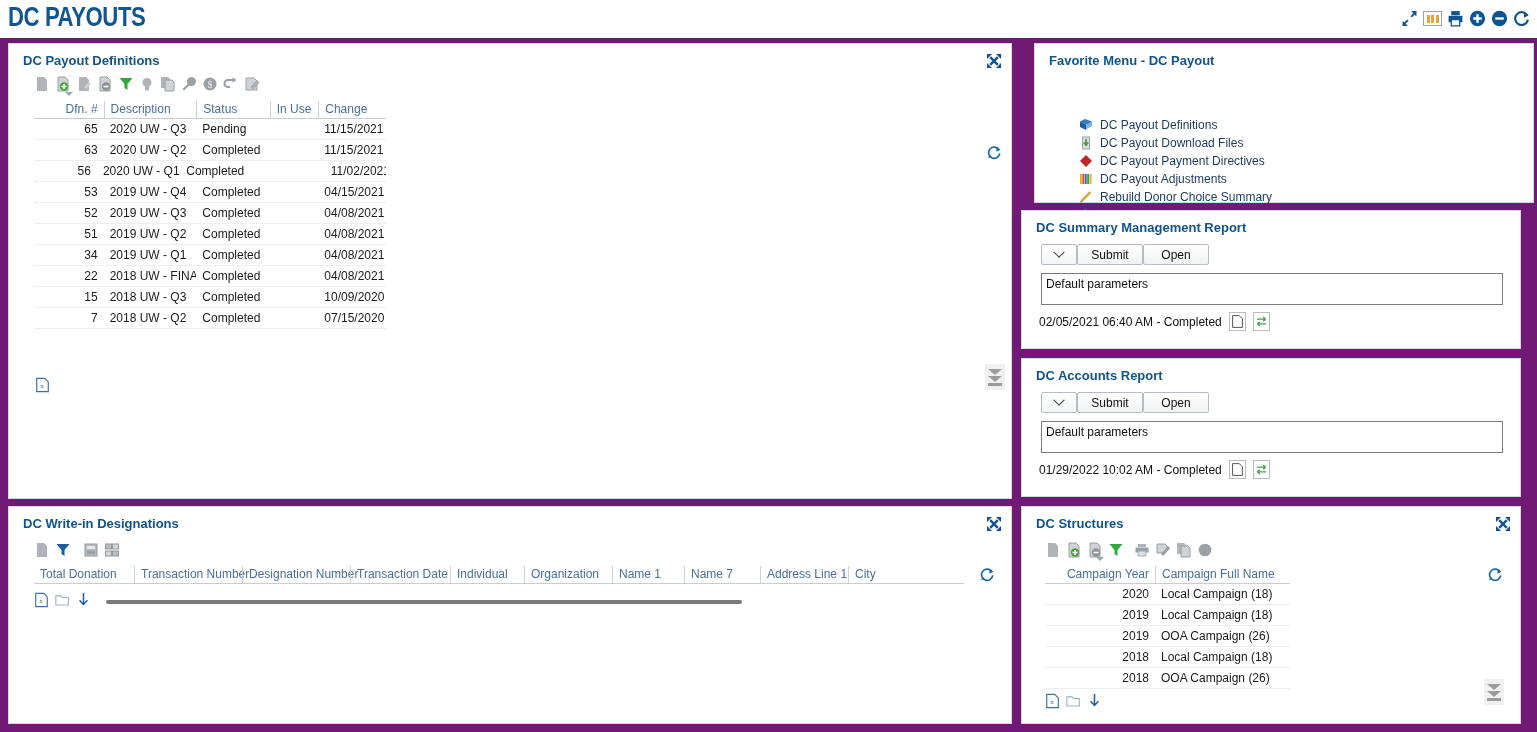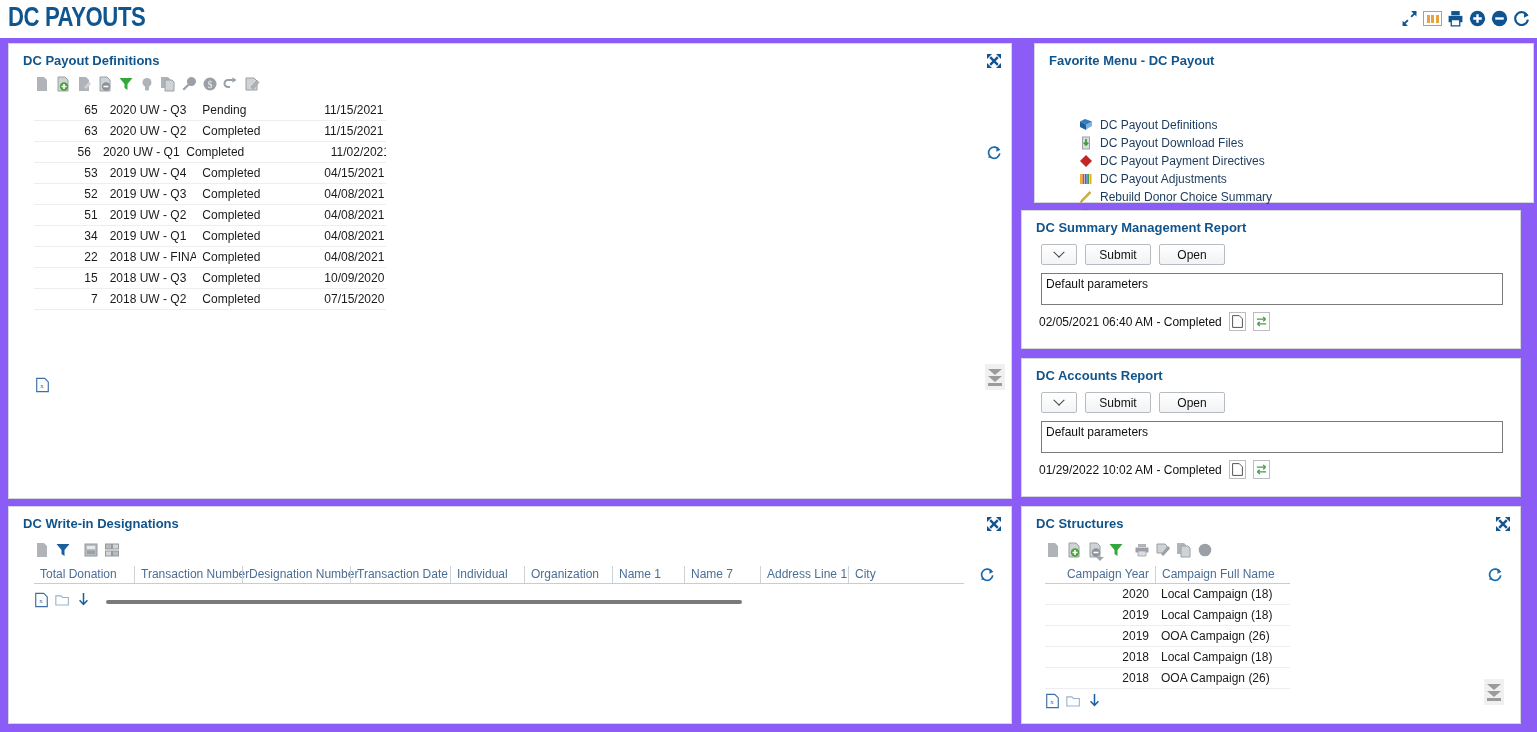--- a/index.html
+++ b/index.html
@@ -3,21 +3,21 @@
 <meta charset="utf-8">
 <style>
   * { box-sizing: border-box; }
   html, body {
     margin: 0; padding: 0;
     width: 1537px; height: 732px;
     background: #ffffff;
     font-family: "Liberation Sans", sans-serif;
     overflow: hidden;
   }
-  .page { position: relative; width: 1537px; height: 732px; background:#8b5cf6; }
+  .page { position: relative; width: 1537px; height: 732px; background:#701a75; }
 
   
   .app-header {
     position: absolute; top:0; left:0; width:1537px; height:38px;
     background:#ffffff;
   }
   .app-title {
     position:absolute; left:8px; top:2px;
     font-family:"Liberation Sans", sans-serif;
     font-weight:bold; font-size:27px; letter-spacing:-0.5px;
@@ -101,21 +101,21 @@
   
   .fav-list { position:absolute; left:44px; top:72px; }
   .fav-item {
     display:flex; align-items:center; gap:7px; height:18px;
     font-size:12px; color:#173a5e; cursor:pointer;
   }
   .fav-ico { width:14px; height:14px; display:block; flex:0 0 14px; }
   .fav-label { color:#1b3a5c; }
 
   
-  .rpt-row { position:absolute; display:flex; align-items:center; gap:8px; }
+  .rpt-row { position:absolute; display:flex; align-items:center; }
   .btn-drop {
     width:36px; height:21px; border:1px solid #b6bcc2; border-radius:2px;
     background:linear-gradient(#ffffff,#f3f4f5);
     display:flex; align-items:center; justify-content:center; cursor:pointer;
   }
   .chev {
     width:8px; height:8px; border-right:1.6px solid #444; border-bottom:1.6px solid #444;
     transform: rotate(45deg) translate(-2px,-2px);
   }
   .btn {
@@ -240,20 +240,38 @@
         <path d="M11 4H5a3.5 3.5 0 0 0 0 7h2" fill="none" stroke="#9aa0a6" stroke-width="2"></path>
         <path d="M9.5 1.2 L13.5 4 L9.5 6.8 Z" fill="#9aa0a6"></path>
       </svg>
       <svg class="tb-ico" viewBox="0 0 16 16">
         <path d="M2 2h8l3 3v9H2z" fill="#cfd3d6" stroke="#9aa0a6"></path>
         <path d="M7 11 L13 4.5 L15 6.5 L9 13 Z" fill="#b0b4b8" stroke="#8d9298" stroke-width="0.6"></path>
       </svg>
     </div>
 
     <div class="grid" style="left:25px; top:56px; width:352px;">
+      <div class="grid-head">
+        <div class="th ta-r" style="width:72px;">
+          <span class="sort-caret"></span>
+          <span>Dfn. #</span>
+        </div>
+        <div class="th" style="width:96px;">
+          <span>Description</span>
+        </div>
+        <div class="th" style="width:76px;">
+          <span>Status</span>
+        </div>
+        <div class="th" style="width:50px;">
+          <span>In Use</span>
+        </div>
+        <div class="th" style="width:70px;">
+          <span>Change</span>
+        </div>
+      </div>
       <div id="pd-rows">
           <div class="grid-row">
             <div class="td ta-r" style="width: 72px;">65</div>
             <div class="td ta-l" style="width: 96px;">2020 UW - Q3</div>
             <div class="td ta-l" style="width: 76px;">Pending</div>
             <div class="td ta-l" style="width: 50px;"></div>
             <div class="td ta-l" style="width: 70px;">11/15/2021</div>
           </div>
           <div class="grid-row">
             <div class="td ta-r" style="width: 72px;">63</div>

